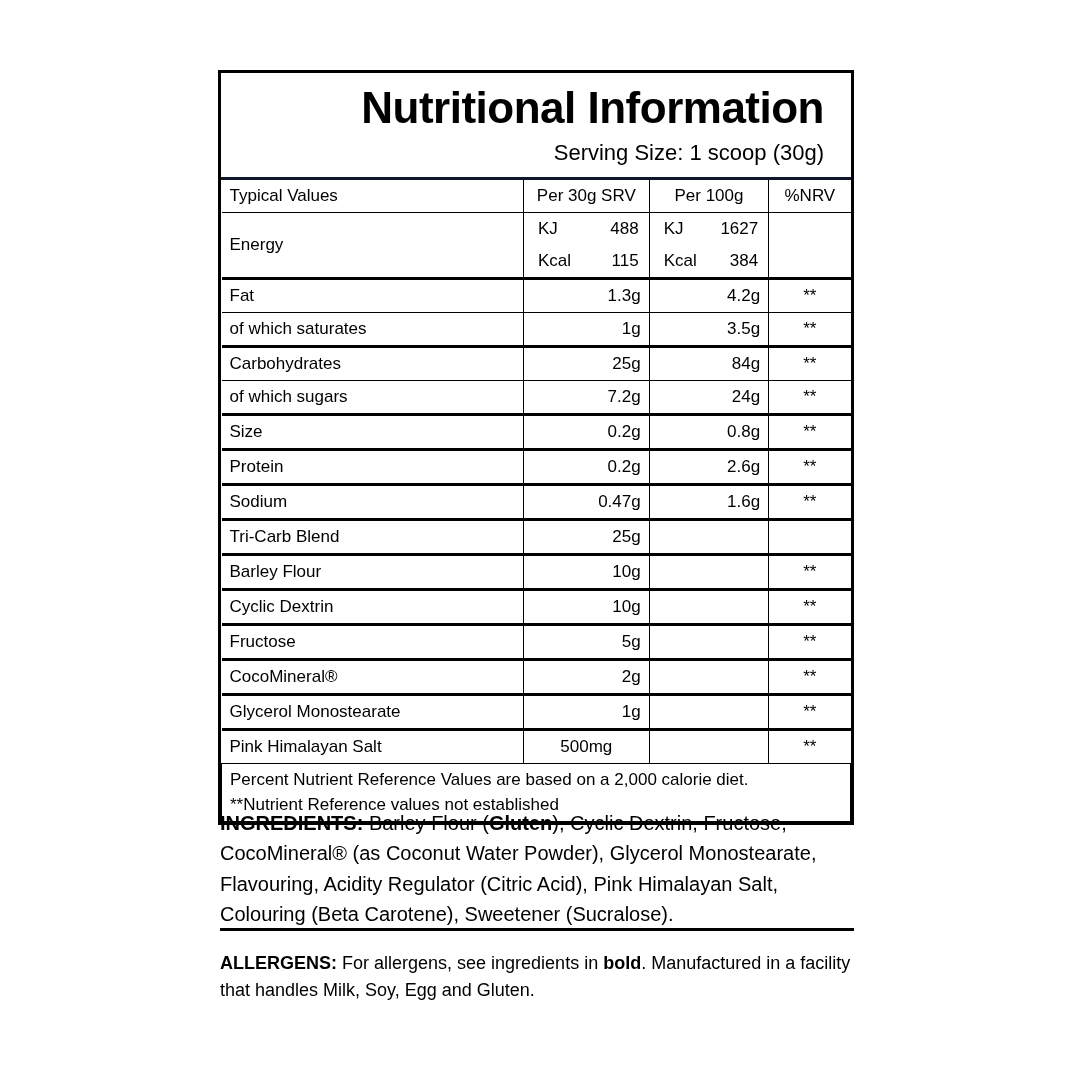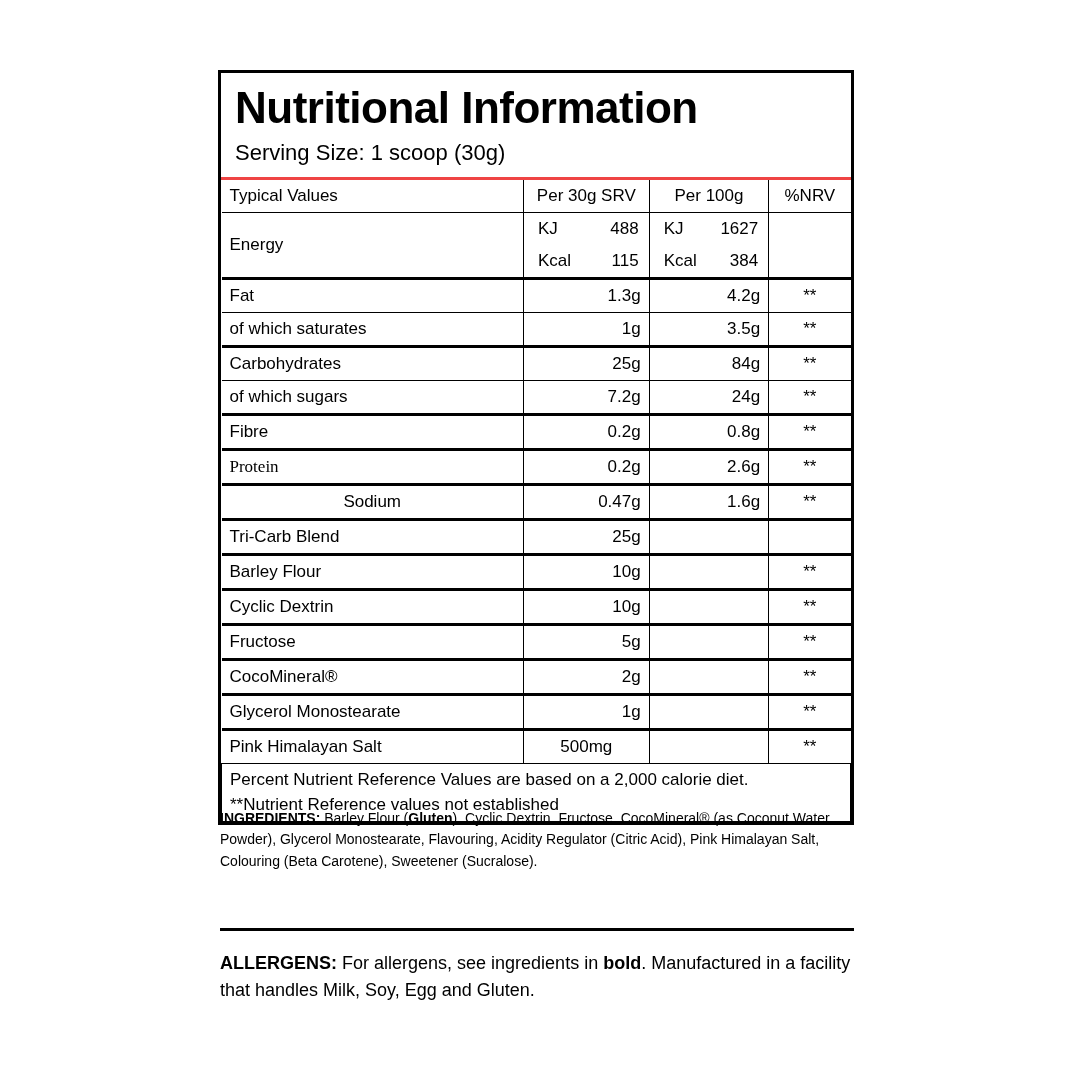--- a/index.html
+++ b/index.html
@@ -19,22 +19,23 @@
   .panel {
     position: absolute;
     left: 218px;
     top: 70px;
     width: 636px;
     border: 3px solid #000;
     box-sizing: border-box;
   }
 
   .header-block {
-    padding: 12px 14px 8px 14px;
-    border-bottom: 3px solid #ef4444;
+    padding: 12px 27px 8px 14px;
+    border-bottom: 3px solid #0f172a;
+    text-align: right;
   }
 
   .title {
     font-size: 44px;
     font-weight: bold;
     line-height: 1.04;
     letter-spacing: -0.5px;
     margin: 0 0 6px 0;
   }
 
@@ -86,21 +87,21 @@
     font-size: 17px;
     line-height: 1.5;
     text-align: left;
   }
 
   .ingredients {
     position: absolute;
     left: 220px;
     top: 808px;
     width: 636px;
-    font-size: 14px;
+    font-size: 20px;
     line-height: 1.52;
     text-align: left;
   }
   .ingredients b { font-weight: bold; }
 
   .divider {
     position: absolute;
     left: 220px;
     top: 928px;
     width: 634px;
@@ -186,33 +187,33 @@
           <td class="c-100 thick-top">84g</td>
           <td class="c-nrv thick-top" style="border-right: none;">**</td>
         </tr>
         <tr>
           <td class="c-name" style="border-left: none;">of which sugars</td>
           <td class="c-srv">7.2g</td>
           <td class="c-100">24g</td>
           <td class="c-nrv" style="border-right: none;">**</td>
         </tr>
         <tr>
-          <td class="c-name thick-top" style="border-left: none;">Fibre</td>
+          <td class="c-name thick-top" style="border-left: none;">Size</td>
           <td class="c-srv thick-top">0.2g</td>
           <td class="c-100 thick-top">0.8g</td>
           <td class="c-nrv thick-top" style="border-right: none;">**</td>
         </tr>
         <tr>
-          <td class="c-name thick-top" style="border-left: none; font-family: Liberation Serif, serif;">Protein</td>
+          <td class="c-name thick-top" style="border-left: none;">Protein</td>
           <td class="c-srv thick-top">0.2g</td>
           <td class="c-100 thick-top">2.6g</td>
           <td class="c-nrv thick-top" style="border-right: none;">**</td>
         </tr>
         <tr>
-          <td class="c-name thick-top" style="border-left: none; text-align: center;">Sodium</td>
+          <td class="c-name thick-top" style="border-left: none;">Sodium</td>
           <td class="c-srv thick-top">0.47g</td>
           <td class="c-100 thick-top">1.6g</td>
           <td class="c-nrv thick-top" style="border-right: none;">**</td>
         </tr>
         <tr>
           <td class="c-name thick-top" style="border-left: none;">Tri-Carb Blend</td>
           <td class="c-srv thick-top">25g</td>
           <td class="c-100 thick-top"></td>
           <td class="c-nrv thick-top" style="border-right: none;"></td>
         </tr>

